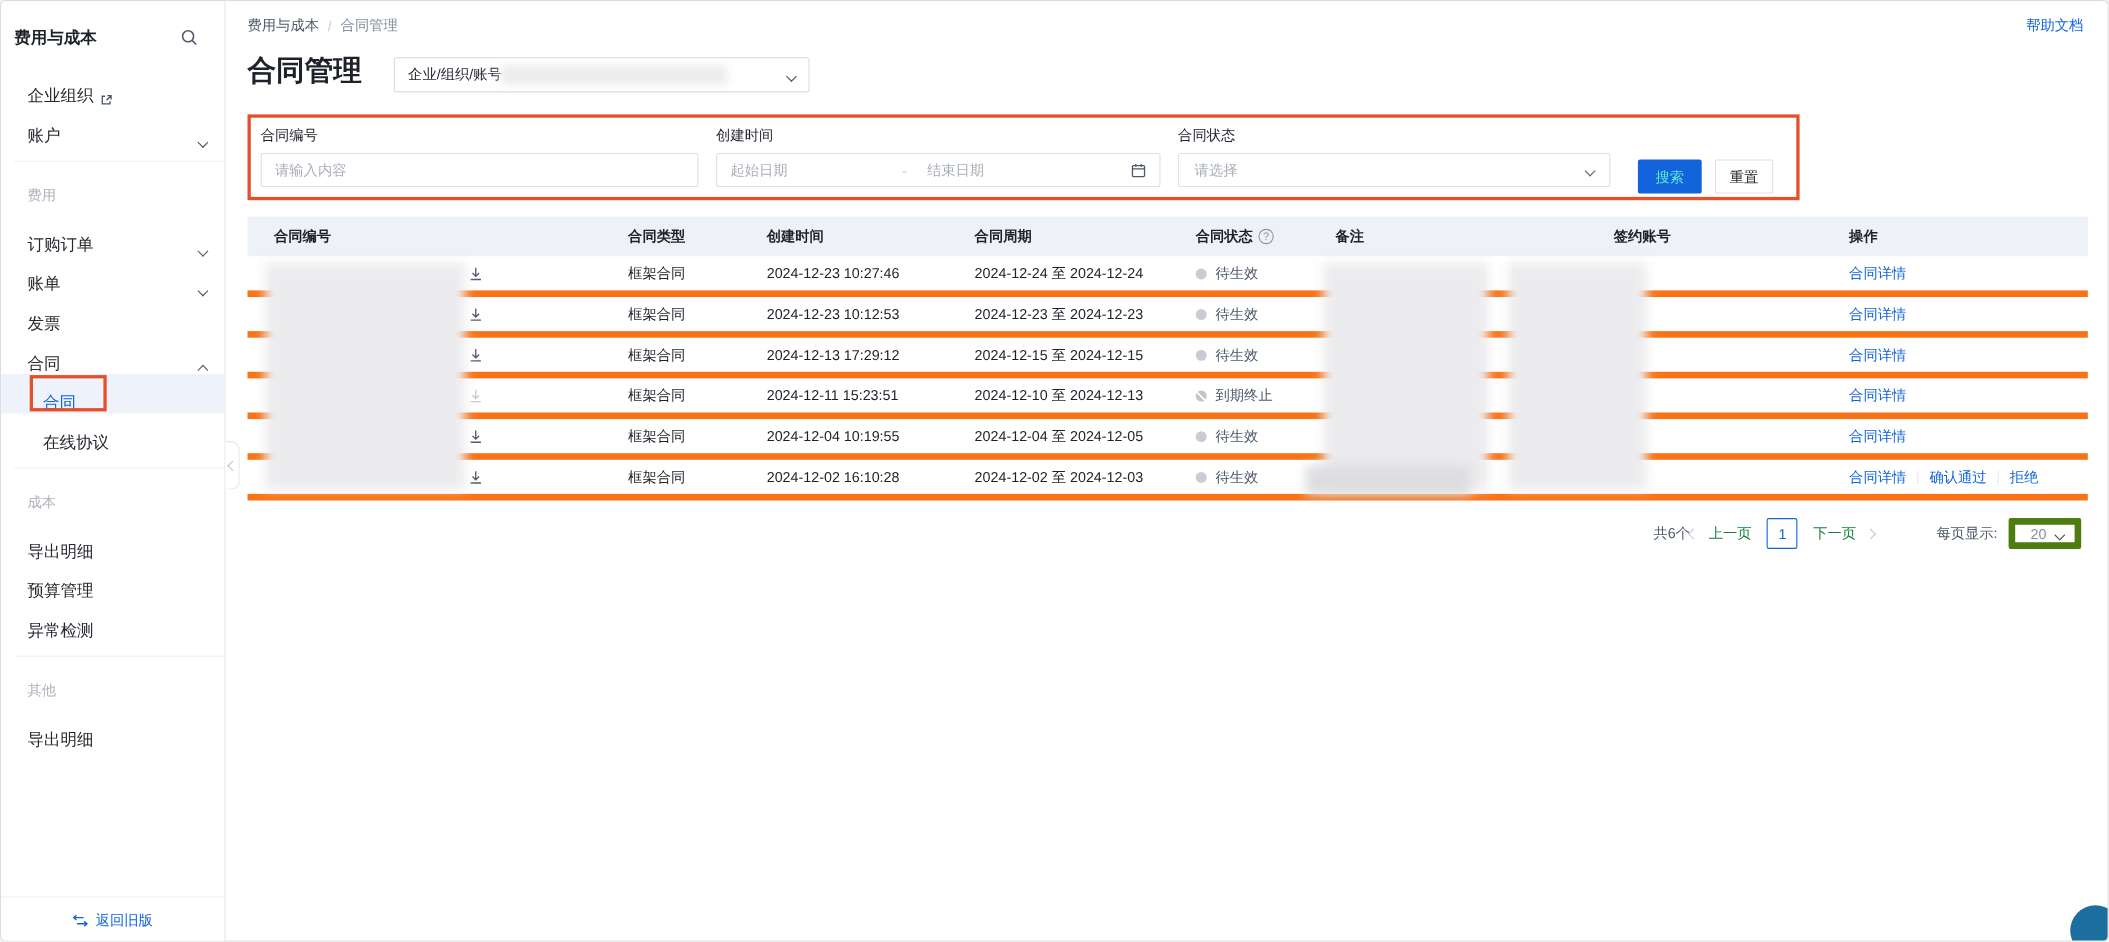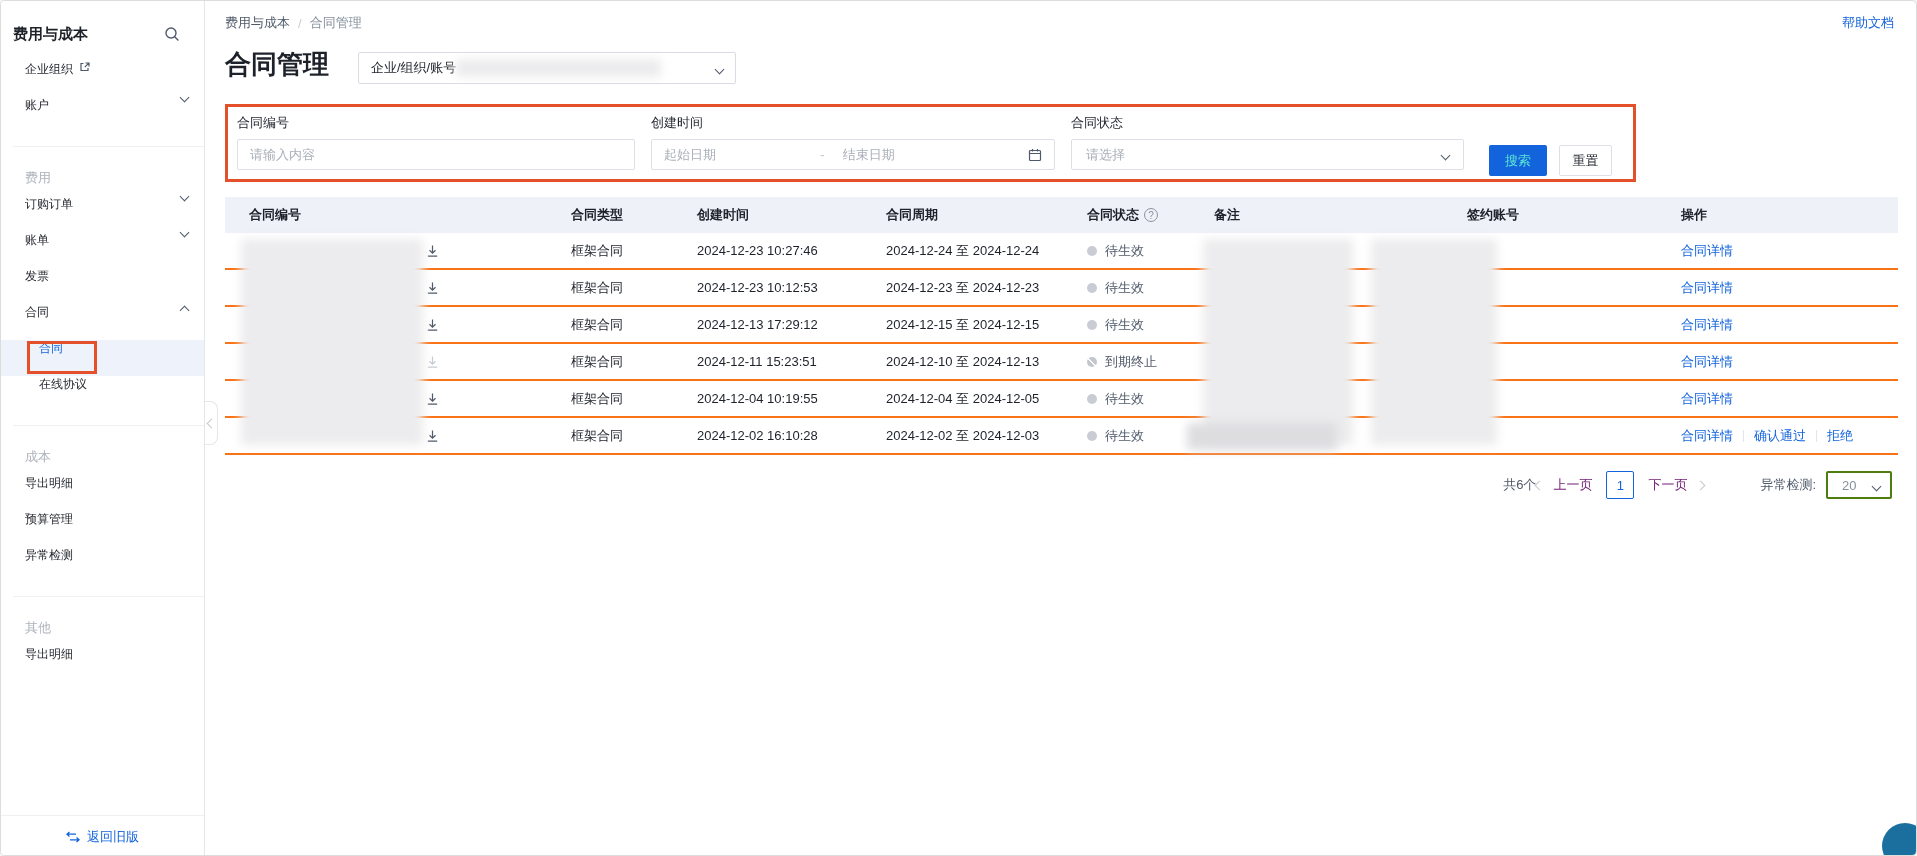--- a/index.html
+++ b/index.html
@@ -8,22 +8,22 @@
   .stage { position:relative; width:1917px; height:856px; background:#fff; overflow:hidden;
            border:1px solid #dcdcdc; border-radius:5px; color:#1d2129; font-size:14px; }
 
   
   .sidebar { position:absolute; left:0; top:0; width:204px; height:856px;
              border-right:1px solid #e5e6eb; background:#fff; padding-top:20px; }
   .side-title-row { display:flex; align-items:center; justify-content:space-between;
                     padding:0 24px 0 12px; height:26px; }
   .side-title { font-size:15px; font-weight:700; color:#1d2129; }
   .side-nav { margin-top:14px; }
-  .s-item { position:relative; height:36px; display:flex; align-items:flex-start;
-            padding:0 16px 0 24px; font-size:12px; color:#25282e; cursor:pointer; }
+  .s-item { position:relative; height:36px; display:flex; align-items:flex-end;
+            padding:0 16px 0 24px; font-size:15px; color:#25282e; cursor:pointer; }
   .s-item .lbl { flex:0 0 auto; }
   .s-item .tail { margin-left:auto; display:flex; align-items:center; }
   .s-item.sub { padding-left:38px; }
   .s-item.active { background:#eef3fb; color:#1263dc; }
   .s-section { height:36px; display:flex; align-items:center; padding-left:24px;
                font-size:13px; color:#adb2bb; }
   .s-div { border:none; border-top:1px solid #eef0f2; margin:13px 0 13px 12px; }
   .anno-box { position:absolute; left:26px; top:1px; width:70px; height:33px;
               border:3px solid #e4502a; pointer-events:none; }
   .side-bottom { position:absolute; left:0; right:0; bottom:0; height:42px;
@@ -81,21 +81,21 @@
          cursor:pointer; font-family:inherit; }
   .btn-search { left:1261px; width:58px; background:#1263dc; color:#5eead4; border:none; }
   .btn-reset  { left:1331px; width:53px; background:#fff; color:#1d2129;
                 border:1px solid #dcdfe6; }
 
   
   .ctable { position:absolute; left:224px; top:196px; width:1673px; }
   .thead { display:flex; height:36px; background:#eef1f7; align-items:center; }
   .th { font-size:13px; font-weight:700; color:#1d2129; padding-left:24px;
         display:flex; align-items:center; gap:5px; }
-  .trow { display:flex; height:37px; align-items:center; border-bottom:2px solid #f97316;
+  .trow { display:flex; height:37px; align-items:center; border-bottom:6px solid #f97316;
           font-size:13px; color:#1d2129;text-align:right; }
   .td { padding-left:24px; display:flex; align-items:center; }
   .c1{width:322px;} .c2{width:126px;} .c3{width:189px;} .c4{width:201px;}
   .c5{width:127px;} .c6{width:253px;} .c7{width:214px;} .c8{width:241px;}
   .c1.td { position:relative; }
   .dl { position:absolute; left:200px; top:50%; transform:translateY(-50%);
         color:#4e5969; display:flex; cursor:pointer; }
   .dl.dim { color:#c6cad1; }
   .dot { width:10px; height:10px; border-radius:50%; background:#c9ccd4; margin-right:8px;
          flex:0 0 auto; }
@@ -111,28 +111,28 @@
   .r-block { position:absolute; background:#ececee; filter:blur(5px); }
   .r-contract { left:16px;  top:42px;  width:182px; height:206px; }
   .r-note     { left:978px; top:42px;  width:150px; height:206px; }
   .r-note2    { left:962px; top:226px; width:150px; height:27px; background:#dddde0; }
   .r-account  { left:1146px;top:42px;  width:126px; height:206px; }
 
   
   .pagination { position:absolute; right:24px; top:468px; height:32px; display:flex;
                 align-items:center; font-size:13px; color:#4e5969; }
   .pg-total { }
-  .pg-dis { color:#701a75; }
+  .pg-dis { color:#15803d; }
   .pg-prev-txt { margin:0 14px 0 10px; }
   .pg-next-txt { margin:0 10px 0 14px; }
   .pg-num { width:28px; height:28px; border:1px solid #1263dc; color:#1263dc;
             border-radius:2px; display:flex; align-items:center; justify-content:center;
             font-size:13px; }
   .pg-size-label { margin:0 10px 0 56px; }
-  .pg-size { width:66px; height:28px; border:2px solid #4d7c0f; border-radius:2px;
+  .pg-size { width:66px; height:28px; border:6px solid #4d7c0f; border-radius:2px;
              display:flex; align-items:center; padding:0 10px 0 14px; color:#86909c;
              cursor:pointer; }
   .pg-size .tail { margin-left:auto; }
 
   .collapse-handle { position:absolute; left:204px; top:400px; width:13px; height:44px;
                      background:#fff; border:1px solid #e5e6eb; border-left:none;
                      border-radius:0 8px 8px 0; display:flex; align-items:center;
                      justify-content:center; cursor:pointer; }
   .float-ball { position:absolute; right:-12px; bottom:-14px; width:46px; height:46px;
                 border-radius:50%; background:#1b6f9e; cursor:pointer; }
@@ -440,21 +440,21 @@
     <div class="r-block r-account"></div>
   </div>
 
   <div class="pagination">
     <span class="pg-total">共6个</span>
     <i class="chev left gray"></i>
     <span class="pg-dis pg-prev-txt">上一页</span>
     <span class="pg-num">1</span>
     <span class="pg-dis pg-next-txt">下一页</span>
     <i class="chev right gray"></i>
-    <span class="pg-size-label">异常检测:</span>
+    <span class="pg-size-label">每页显示:</span>
     <span class="pg-size">
       <span>20</span>
       <span class="tail"><i class="chev down"></i></span>
     </span>
   </div>
 
   <div class="float-ball"></div>
 </div>
 
 </body></html>

